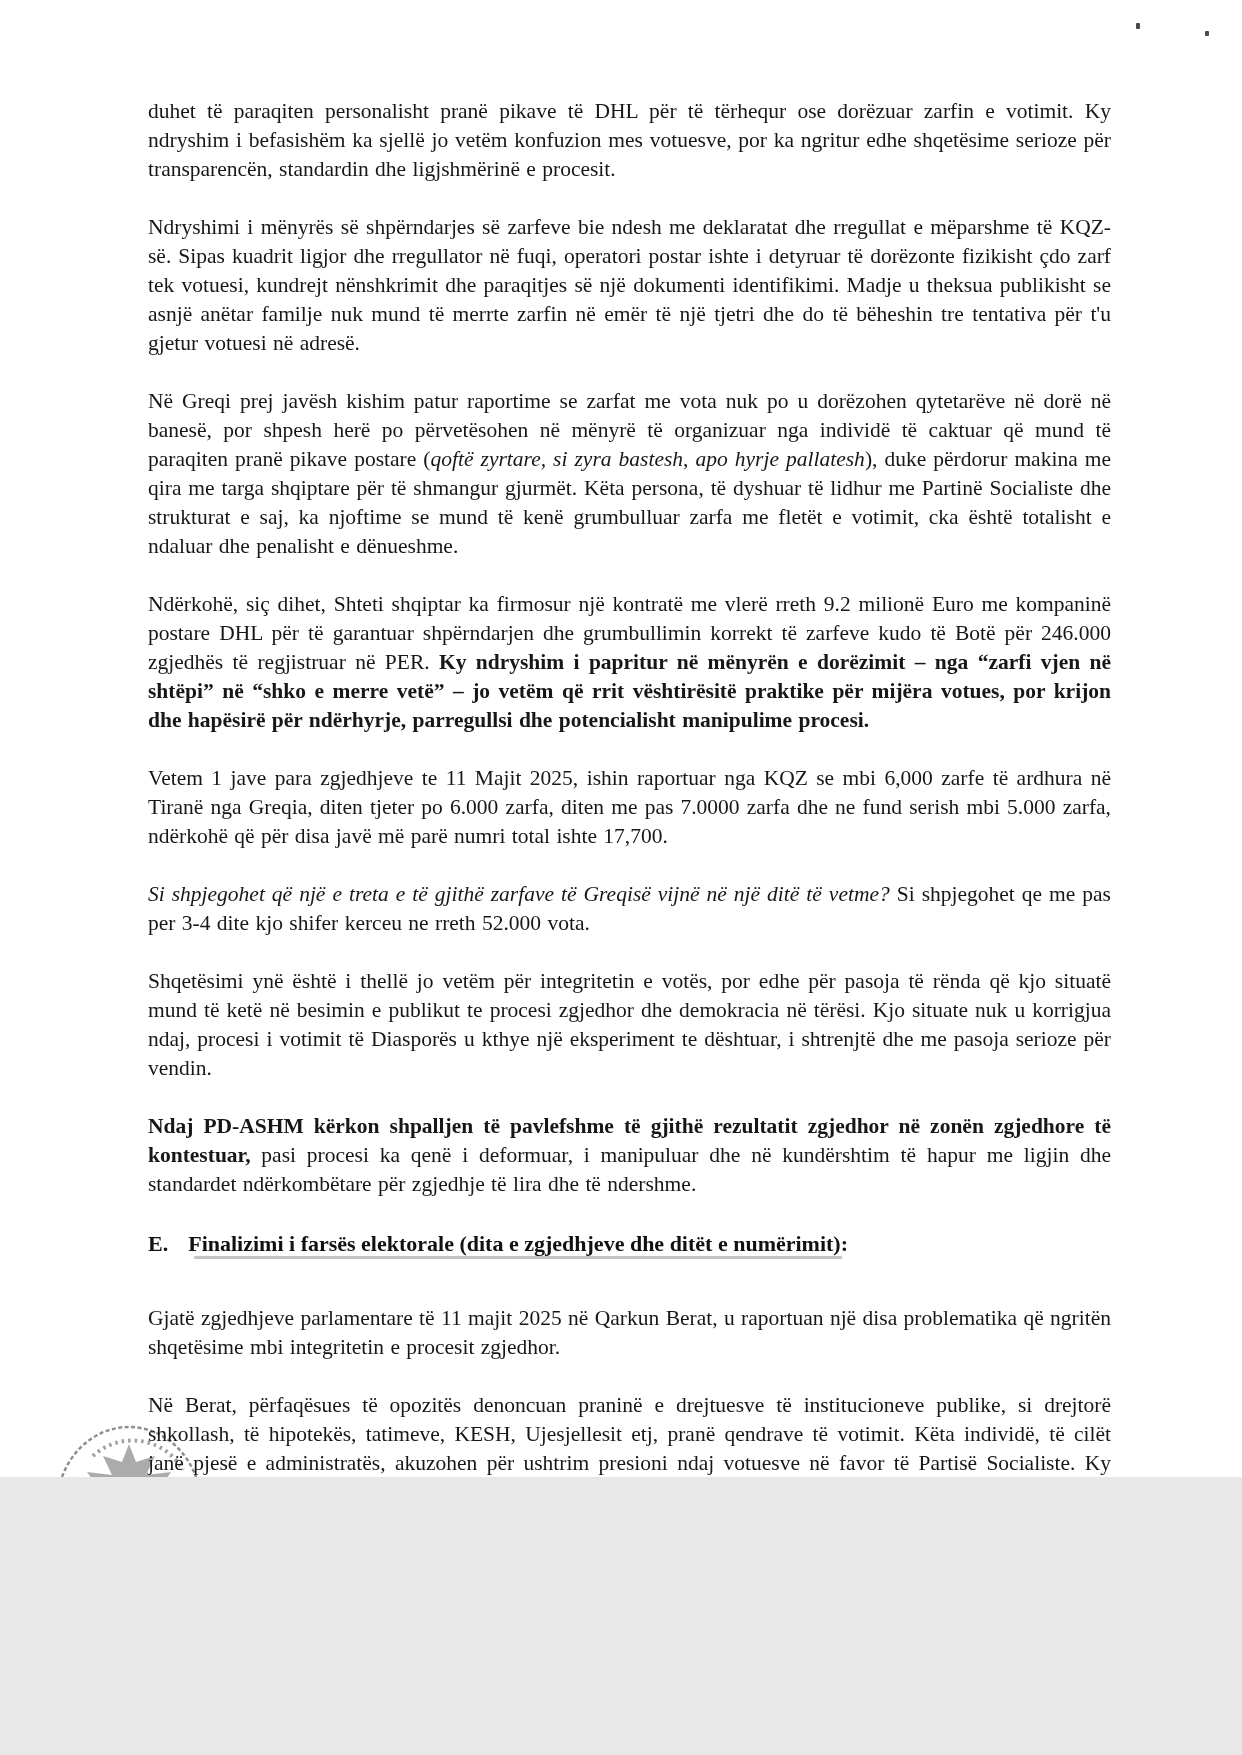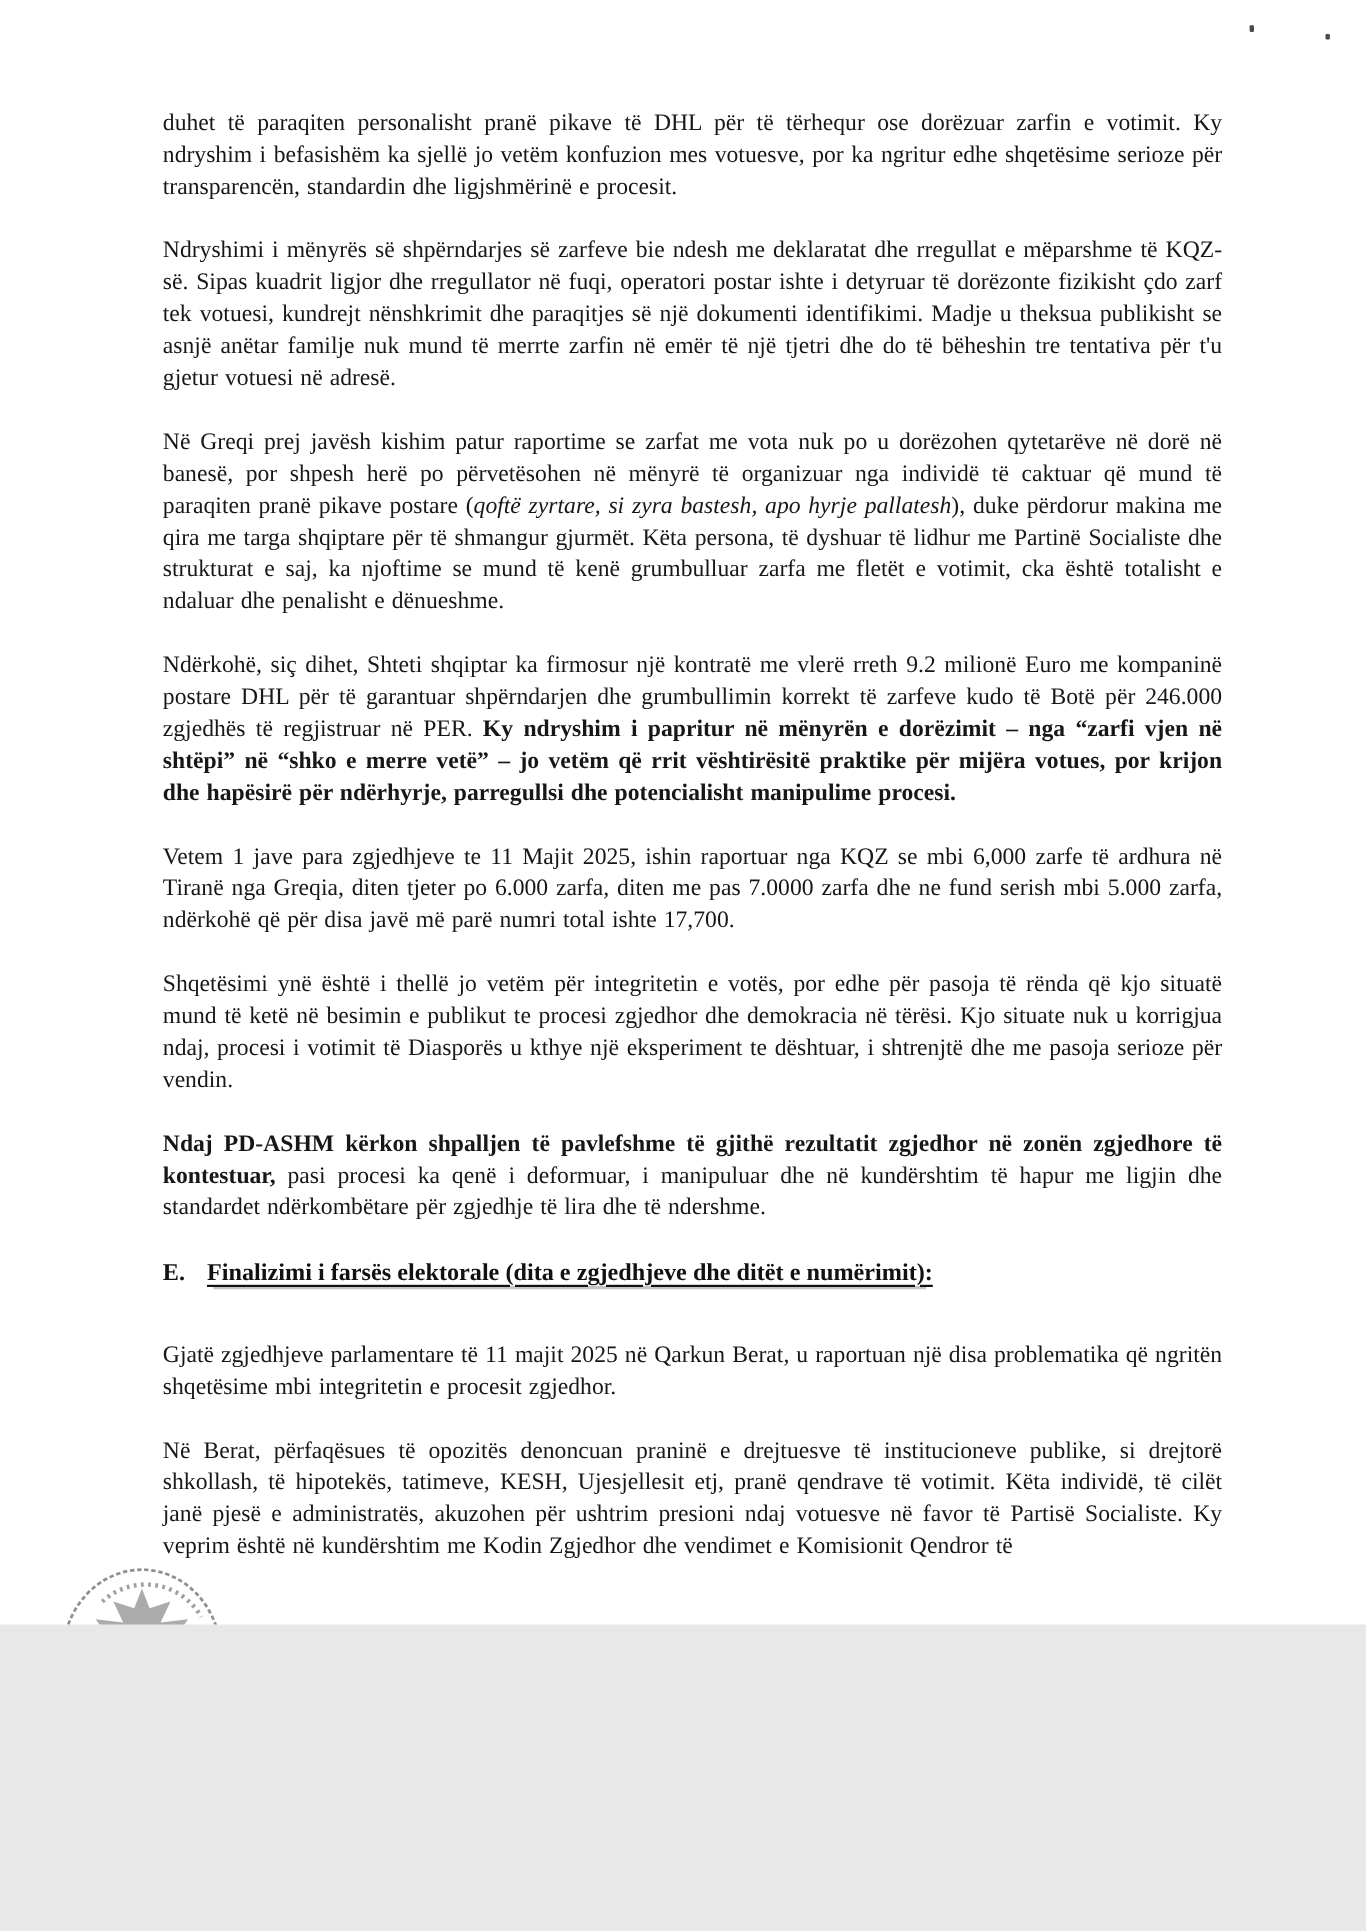--- a/index.html
+++ b/index.html
@@ -27,21 +27,20 @@
   }
   .r-b{font-weight:bold;}
   .r-bi{font-weight:normal;font-style:italic;}
   .section-heading{
     margin:30px 0 46px 0;
     font-size:22px;line-height:29px;
     font-weight:bold;color:#111;
   }
   .h-num{margin-right:20px;}
   .h-text{
-    text-decoration:underline;
     text-decoration-thickness:2px;
     text-underline-offset:4px;
     box-shadow:0 9px 0 -6px rgba(90,90,90,0.35);
   }
   
   .stamp{position:absolute;left:33px;top:1418px;z-index:1;opacity:.95;}
   
   .sig-svg{position:absolute;left:35px;top:1590px;z-index:4;}
   .sig-line{position:absolute;left:196px;top:1679px;width:262px;height:2px;background:#3c3c3c;z-index:3;}
   .sig-label{
@@ -73,20 +72,21 @@
   <span class="speck s1"></span>
   <span class="speck s2"></span>
 
   <div class="textcol">
     <div id="paras-a">
         <p class="para"><span>duhet të paraqiten personalisht pranë pikave të DHL për të tërhequr ose dorëzuar zarfin e votimit. Ky ndryshim i befasishëm ka sjellë jo vetëm konfuzion mes votuesve, por ka ngritur edhe shqetësime serioze për transparencën, standardin dhe ligjshmërinë e procesit.</span></p>
         <p class="para"><span>Ndryshimi i mënyrës së shpërndarjes së zarfeve bie ndesh me deklaratat dhe rregullat e mëparshme të KQZ-së. Sipas kuadrit ligjor dhe rregullator në fuqi, operatori postar ishte i detyruar të dorëzonte fizikisht çdo zarf tek votuesi, kundrejt nënshkrimit dhe paraqitjes së një dokumenti identifikimi. Madje u theksua publikisht se asnjë anëtar familje nuk mund të merrte zarfin në emër të një tjetri dhe do të bëheshin tre tentativa për t'u gjetur votuesi në adresë.</span></p>
         <p class="para"><span>Në Greqi prej javësh kishim patur raportime se zarfat me vota nuk po u dorëzohen qytetarëve në dorë në banesë, por shpesh herë po përvetësohen në mënyrë të organizuar nga individë të caktuar që mund të paraqiten pranë pikave postare (</span><span class="r-bi">qoftë zyrtare, si zyra bastesh, apo hyrje pallatesh</span><span>), duke përdorur makina me qira me targa shqiptare për të shmangur gjurmët. Këta persona, të dyshuar të lidhur me Partinë Socialiste dhe strukturat e saj, ka njoftime se mund të kenë grumbulluar zarfa me fletët e votimit, cka është totalisht e ndaluar dhe penalisht e dënueshme.</span></p>
         <p class="para"><span>Ndërkohë, siç dihet, Shteti shqiptar ka firmosur një kontratë me vlerë rreth 9.2 milionë Euro me kompaninë postare DHL për të garantuar shpërndarjen dhe grumbullimin korrekt të zarfeve kudo të Botë për 246.000 zgjedhës të regjistruar në PER.  </span><span class="r-b">Ky ndryshim i papritur në mënyrën e dorëzimit – nga “zarfi vjen në shtëpi” në “shko e merre vetë” – jo vetëm që rrit vështirësitë praktike për mijëra votues, por krijon dhe hapësirë për ndërhyrje, parregullsi dhe potencialisht manipulime procesi.</span></p>
         <p class="para"><span>Vetem 1 jave para zgjedhjeve te 11 Majit 2025, ishin raportuar nga KQZ se mbi 6,000 zarfe të ardhura në Tiranë nga Greqia, diten tjeter po 6.000 zarfa, diten me pas 7.0000 zarfa dhe ne fund serish mbi 5.000 zarfa, ndërkohë që për disa javë më parë numri total ishte 17,700.</span></p>
+        <p class="para"><span class="r-bi">Si shpjegohet që një e treta e të gjithë zarfave të Greqisë vijnë në një ditë të vetme?</span><span> Si shpjegohet qe me pas per 3-4 dite kjo shifer kerceu ne rreth 52.000 vota.</span></p>
         <p class="para"><span>Shqetësimi ynë është i thellë jo vetëm për integritetin e votës, por edhe për pasoja të rënda që kjo situatë mund të ketë në besimin e publikut te procesi zgjedhor dhe demokracia në tërësi. Kjo situate nuk u korrigjua ndaj, procesi i votimit të Diasporës u kthye një eksperiment te dështuar, i shtrenjtë dhe me pasoja serioze për vendin.</span></p>
         <p class="para"><span class="r-b">Ndaj PD-ASHM kërkon shpalljen të pavlefshme të gjithë rezultatit zgjedhor në zonën zgjedhore të kontestuar,</span><span> pasi procesi ka qenë i deformuar, i manipuluar dhe në kundërshtim të hapur me ligjin dhe standardet ndërkombëtare për zgjedhje të lira dhe të ndershme.</span></p>
       </div>
     <div class="section-heading">
       <span class="h-num">E.</span><span class="h-text">Finalizimi i farsës elektorale (dita e zgjedhjeve dhe ditët e numërimit):</span>
     </div>
     <div id="paras-b">
         <p class="para"><span>Gjatë zgjedhjeve parlamentare të 11 majit 2025 në Qarkun Berat, u raportuan një disa problematika që ngritën shqetësime mbi integritetin e procesit zgjedhor.</span></p>
         <p class="para"><span>Në Berat, përfaqësues të opozitës denoncuan praninë e drejtuesve të institucioneve publike, si drejtorë shkollash, të hipotekës, tatimeve, KESH, Ujesjellesit etj, pranë qendrave të votimit. Këta individë, të cilët janë pjesë e administratës, akuzohen për ushtrim presioni ndaj votuesve në favor të Partisë Socialiste. Ky veprim është në kundërshtim me Kodin Zgjedhor dhe vendimet e Komisionit Qendror të</span></p>
       </div>

